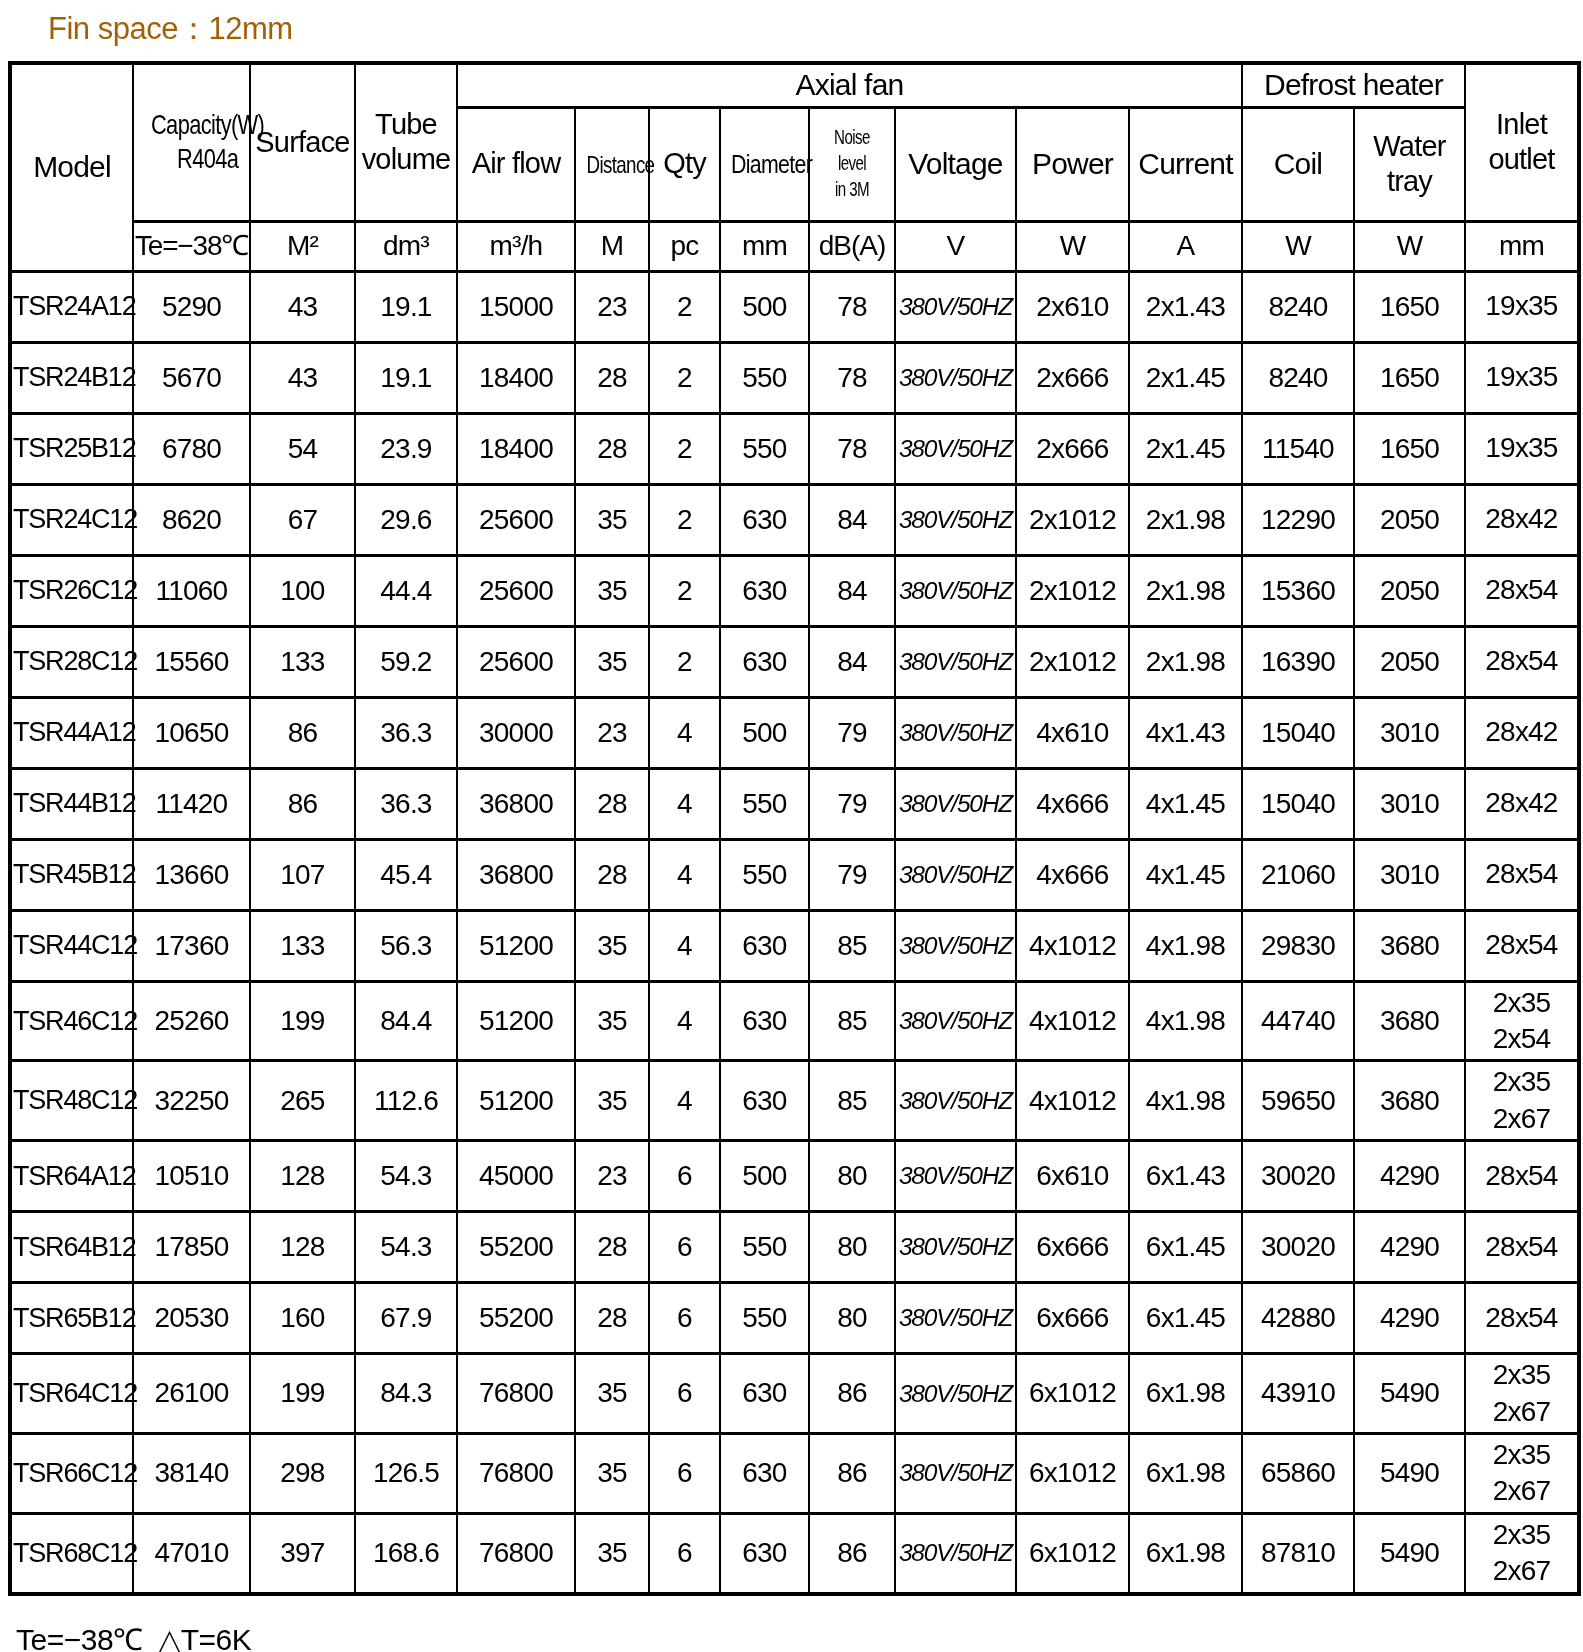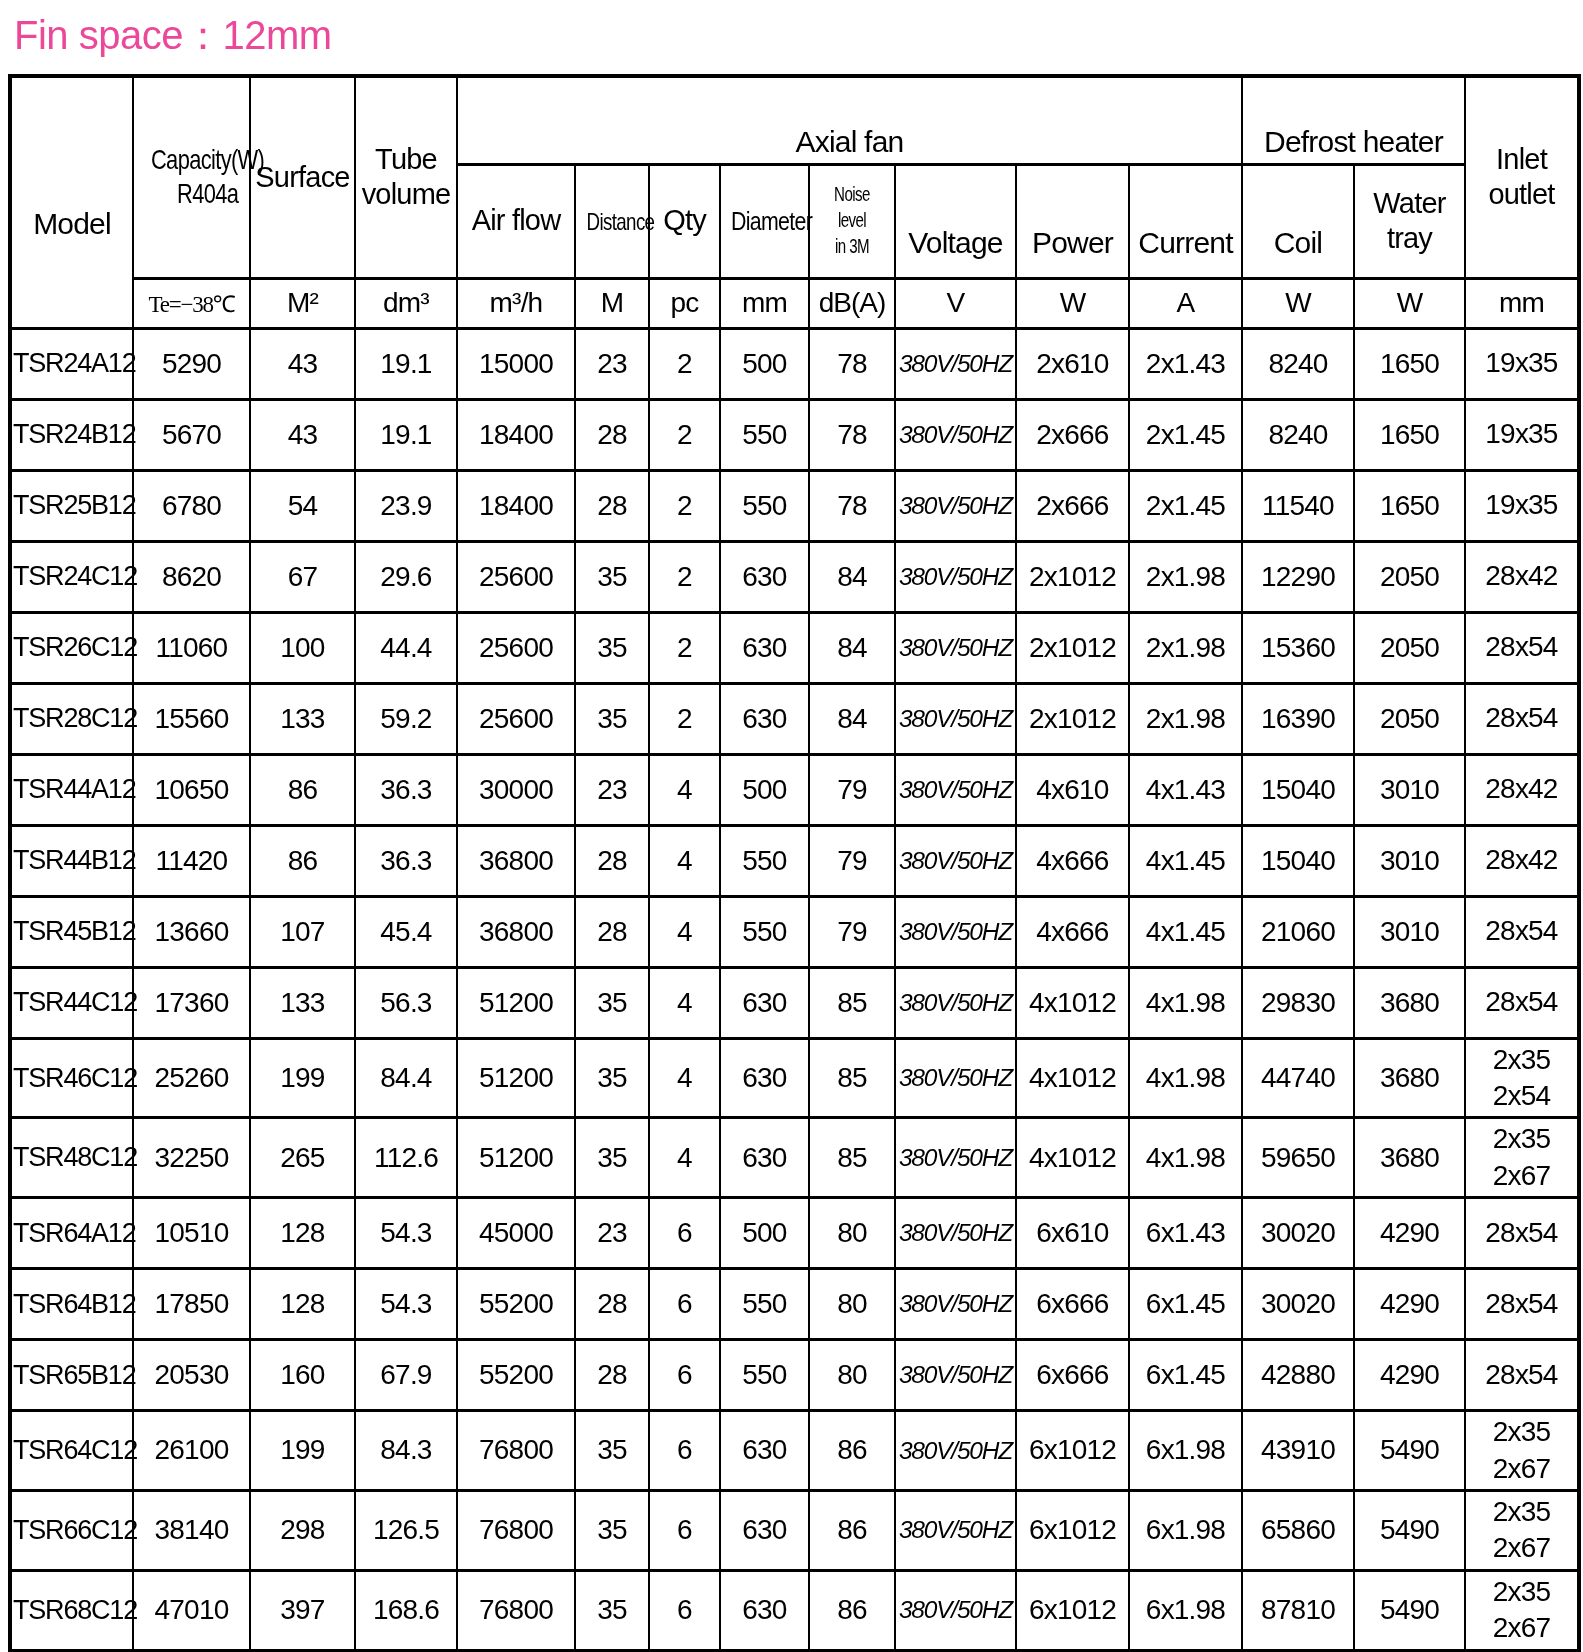--- a/index.html
+++ b/index.html
@@ -1,32 +1,32 @@
 <!DOCTYPE html>
 <html><head>
 <meta charset="utf-8">
 <style>
   html,body{margin:0;padding:0;background:#fff;}
   body{width:1583px;font-family:"Liberation Sans",sans-serif;color:#000;}
   .page{position:relative;width:1583px;}
-  .title{color:#ec4899;font-size:40px;letter-spacing:-0.5px;margin:8px 0 11px 14px;font-weight:400;}
+  .title{color:#a16207;font-size:31px;letter-spacing:-0.5px;margin:8px 0 11px 48px;font-weight:400;}
   table{border-collapse:collapse;table-layout:fixed;margin-left:8px;width:1569px;border:4px solid #000;}
   td{border:2px solid #000;border-top-width:3px;border-bottom-width:3px;
      text-align:center;vertical-align:middle;font-size:28px;letter-spacing:-0.8px;
      padding:2px 1px;white-space:pre-line;line-height:1.22;}
   .hrow1{height:44px;}
   .hrow2{height:114px;}
   .hrow3{height:50px;}
   tbody tr{height:71px;margin-top:44px;}
   tbody td:first-child{font-size:27px;letter-spacing:-1.2px;}
   tbody td:nth-child(10){font-size:24.5px;letter-spacing:-1.2px;font-style:italic;}
   tbody td:nth-child(15){line-height:1.3;text-align:center;}
   .lbl{display:inline-block;}
-  .f30{font-size:30px;margin-top:44px;} .f29{font-size:29px;} .f28{font-size:28px;}
-  .f27{font-size:23px;font-family:Liberation Serif, serif;} .f26{font-size:26px;} .f24{font-size:24px;} .f21{font-size:21px;}
+  .f30{font-size:30px;} .f29{font-size:29px;} .f28{font-size:28px;}
+  .f27{font-size:28px;} .f26{font-size:26px;} .f24{font-size:24px;} .f21{font-size:21px;}
   .sc72{transform:scaleX(0.72);}
   .sc78{transform:scaleX(0.78);} .sc82{transform:scaleX(0.82);}
   .footer{font-size:30px;letter-spacing:-0.5px;margin:22px 0 0 16px;white-space:pre;}
 </style>
 </head>
 <body>
 
 <div class="page">
 
   <div class="title">Fin space：12mm</div>

